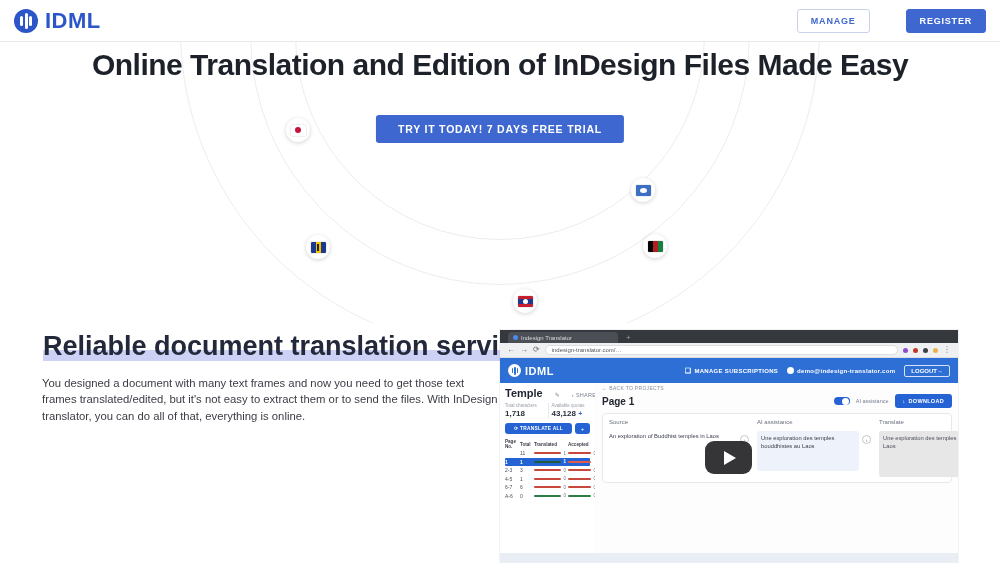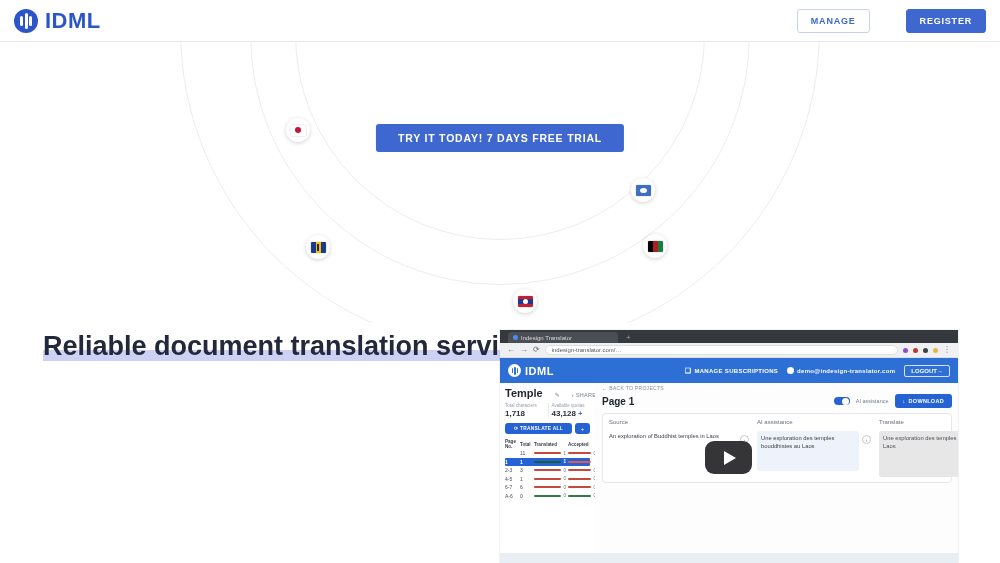--- a/index.html
+++ b/index.html
@@ -21,21 +21,21 @@
   .header-actions { display:flex; gap:8px; }
   .btn-outline { border:1px solid #c9d2ea; background:#fff; color:#3e68cf; font-size:9px; font-weight:bold;
     letter-spacing:0.8px; padding:6px 13px; border-radius:3px; cursor:pointer; font-family:inherit; }
   .btn-filled { border:1px solid #3e68cf; background:#3e68cf; color:#fff; font-size:9px; font-weight:bold;
     letter-spacing:0.8px; padding:6px 13px; border-radius:3px; cursor:pointer; font-family:inherit;margin-left:28px; }
 
   
   .hero-title { position:absolute; top:48px; left:0; right:0; text-align:center; font-size:30px;
     font-weight:bold; color:#1d2129; letter-spacing:-0.5px; z-index:5; }
   .hero-sub { position:absolute; top:92px; left:0; right:0; text-align:center; font-size:10.5px; color:#56585e; z-index:5; }
-  .hero-cta { position:absolute; top:124px; left:50%; transform:translateX(-50%); background:#3e68cf; color:#fff;
+  .hero-cta { position:absolute; top:115px; left:50%; transform:translateX(-50%); background:#3e68cf; color:#fff;
     border:none; font-size:10.5px; font-weight:bold; letter-spacing:0.8px; padding:8px 22px; border-radius:3px;
     cursor:pointer; z-index:5; font-family:inherit; }
 
   .deco { position:absolute; top:42px; left:0; width:1000px; height:281px; overflow:hidden; z-index:1; }
   .ring { position:absolute; border:1px solid #ededef; border-radius:50%; }
   .ring.r1 { width:410px; height:410px; left:295px; top:-212px; }
   .ring.r2 { width:500px; height:500px; left:250px; top:-257px; }
   .ring.r3 { width:640px; height:640px; left:180px; top:-332px; }
 
   .flag-badge { position:absolute; width:24px; height:24px; border-radius:50%; background:#fff;
@@ -193,23 +193,25 @@
     <div class="flag-badge flag-afghanistan">
         <div class="flag"></div>
       </div>
     <div class="flag-badge flag-laos">
         <div class="flag">
           <b></b>
         </div>
       </div>
   </div>
 
+  <h1 class="hero-title">Online Translation and Edition of InDesign Files Made Easy</h1>
   <button class="hero-cta">TRY IT TODAY! 7 DAYS FREE TRIAL</button>
 
   <h2 class="feature-title"><span>Reliable document translation service</span></h2>
+  <p class="feature-body">You designed a document with many text frames and now you need to get those text frames translated/edited, but it's not easy to extract them or to send the files. With InDesign translator, you can do all of that, everything is online.</p>
 
   <div class="video">
 
     <div class="chrome-tabs">
       <div class="chrome-tab">
         <div class="chrome-fav"></div>
         <div class="chrome-tab-title">Indesign Translator</div>
       </div>
       <div class="chrome-newtab">+</div>
     </div>

